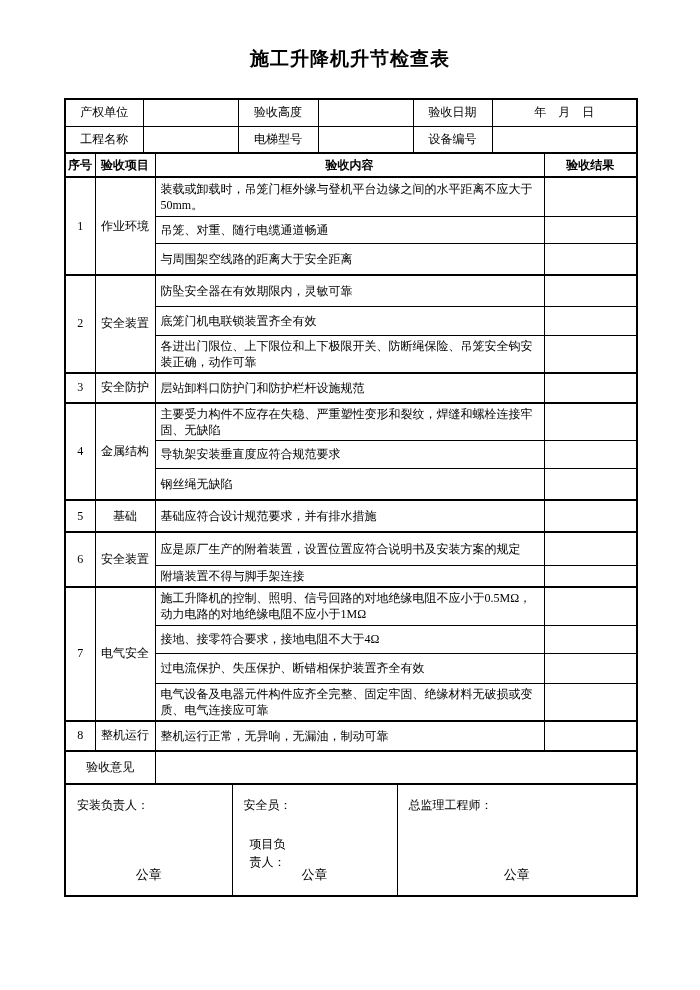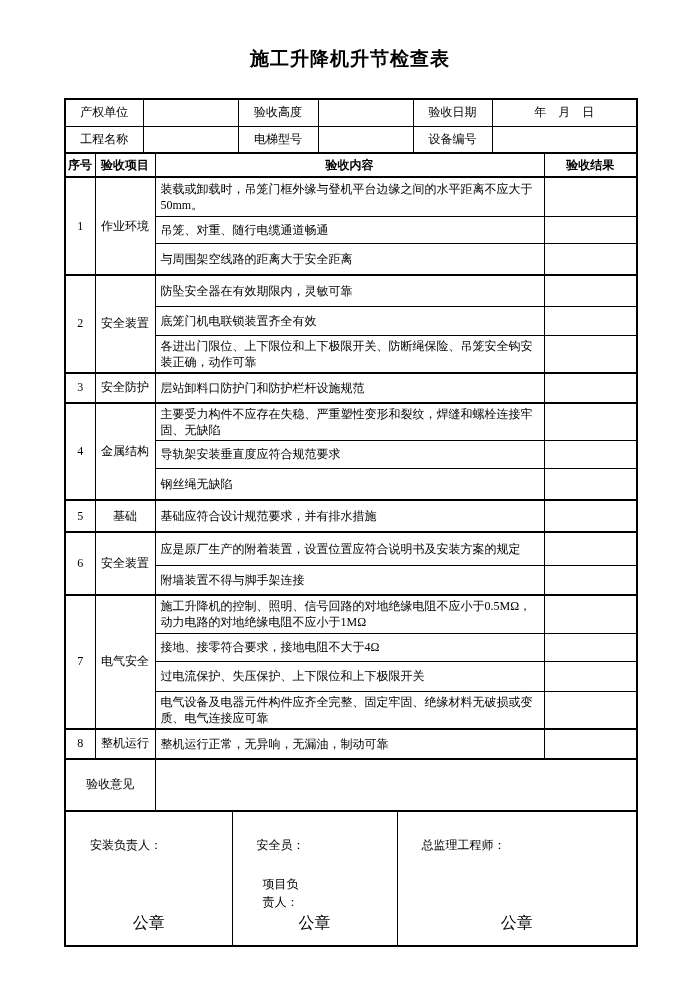--- a/index.html
+++ b/index.html
@@ -23,24 +23,24 @@
     border: 1px solid #000; font-size: 12px; font-weight: normal;
     padding: 1px 4px; overflow: hidden; vertical-align: middle;
   }
   .center { text-align: center; }
   .hdr { font-weight: bold; text-align: center; }
   .seq-hdr { font-weight: bold; text-align: left; word-break: break-all; padding: 1px 2px; line-height: 14px; }
   .content-cell { text-align: left; line-height: 16px; padding: 2px 4px 2px 5px; }
   .grp-start td { border-top: 2px solid #000; }
   .main { margin-top: -2px; }
   .sig { margin-top: -2px; }
-  .sig td { height: 135px; vertical-align: top; padding: 16px; position: relative; }
+  .sig td { height: 112px; vertical-align: top; padding: 3px; position: relative; }
   .sig-label { padding: 9px 6px 0 8px; font-size: 12px; line-height: 17px; }
   .leader-label { width: 58px; text-align: center; margin: 12px 0 0 2px; line-height: 18px; word-break: break-all; }
-  .seal { position: absolute; bottom: 11px; left: 0; right: 0; text-align: center; font-size: 16px; }
+  .seal { position: absolute; bottom: 11px; left: 0; right: 0; text-align: center; font-size: 13px; }
   .info tr { height: 27px; }
 </style>
 </head>
 <body>
 
 <div class="sheet">
 
   <div class="title">施工升降机升节检查表</div>
 
   <table class="info">
@@ -145,52 +145,52 @@
       <td class="content-cell">基础应符合设计规范要求，并有排水措施</td>
       <td></td>
     </tr>
 
     <tr class="grp-start" style="height:33px">
       <td class="center" rowspan="2">6</td>
       <td class="center" rowspan="2">安全装置</td>
       <td class="content-cell">应是原厂生产的附着装置，设置位置应符合说明书及安装方案的规定</td>
       <td></td>
     </tr>
-    <tr style="height:30px">
+    <tr style="height:22px">
       <td class="content-cell">附墙装置不得与脚手架连接</td>
       <td></td>
     </tr>
 
     <tr class="grp-start" style="height:38px">
       <td class="center" rowspan="4">7</td>
       <td class="center" rowspan="4">电气安全</td>
       <td class="content-cell">施工升降机的控制、照明、信号回路的对地绝缘电阻不应小于0.5MΩ，动力电路的对地绝缘电阻不应小于1MΩ</td>
       <td></td>
     </tr>
     <tr style="height:28px">
       <td class="content-cell">接地、接零符合要求，接地电阻不大于4Ω</td>
       <td></td>
     </tr>
     <tr style="height:30px">
-      <td class="content-cell">过电流保护、失压保护、上下限位和上下极限开关</td>
+      <td class="content-cell">过电流保护、失压保护、断错相保护装置齐全有效</td>
       <td></td>
     </tr>
     <tr style="height:34px">
       <td class="content-cell">电气设备及电器元件构件应齐全完整、固定牢固、绝缘材料无破损或变质、电气连接应可靠</td>
       <td></td>
     </tr>
 
     <tr class="grp-start" style="height:30px">
       <td class="center">8</td>
       <td class="center">整机运行</td>
       <td class="content-cell">整机运行正常，无异响，无漏油，制动可靠</td>
       <td></td>
     </tr>
 
-    <tr class="grp-start" style="height:52px">
+    <tr class="grp-start" style="height:33px">
       <td class="center" colspan="2">验收意见</td>
       <td colspan="2"></td>
     </tr>
   </tbody>
     </table>
 
   <table class="sig">
     <colgroup>
       <col style="width:167px">
         <col style="width:165px">

